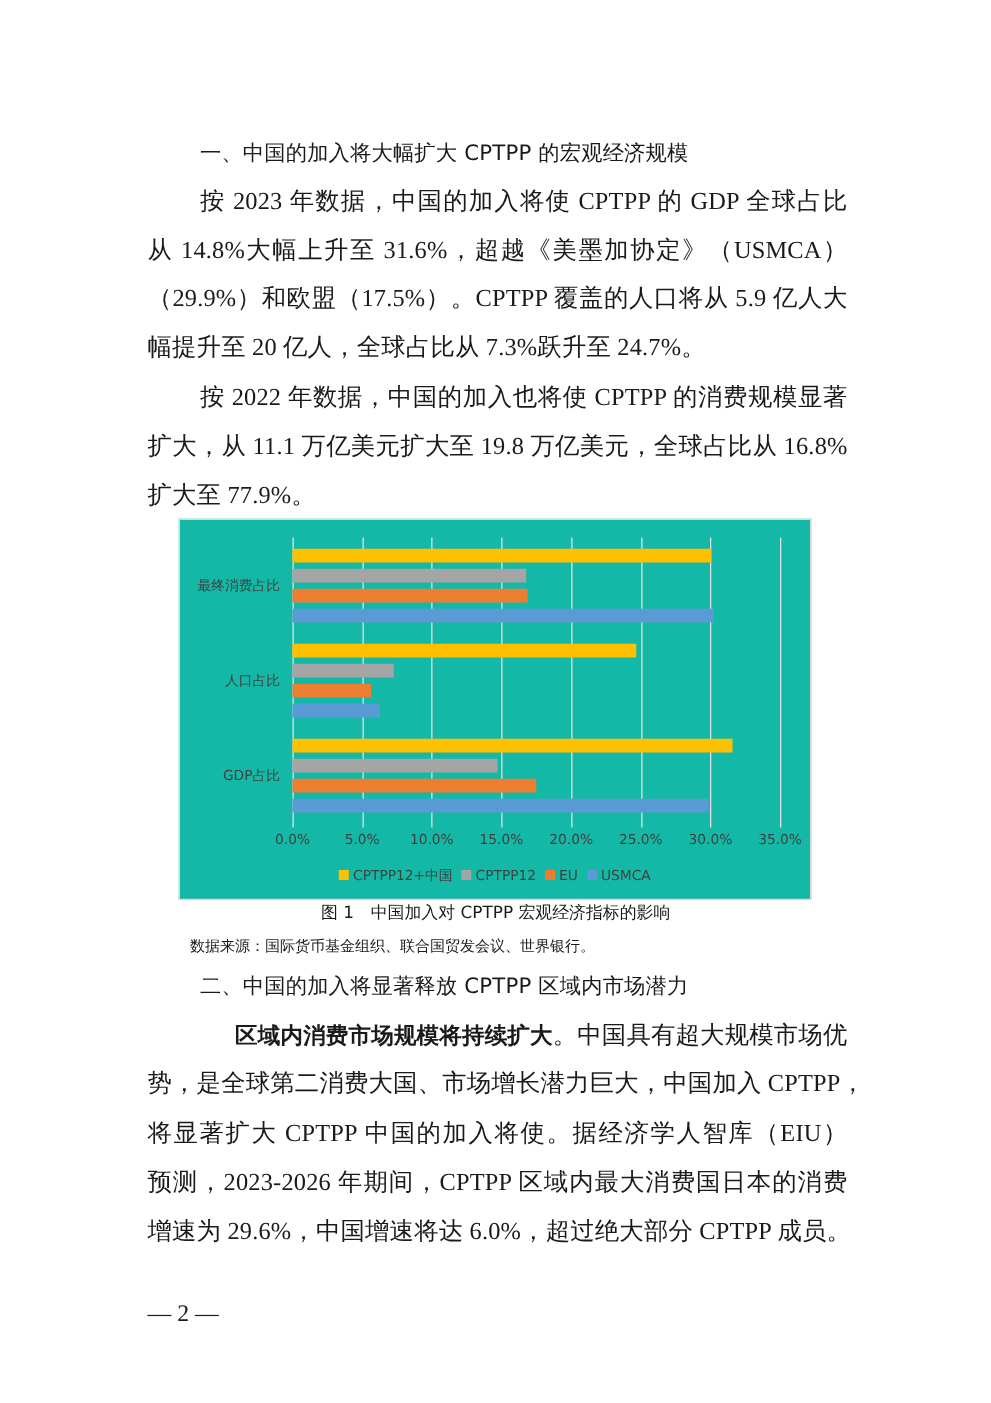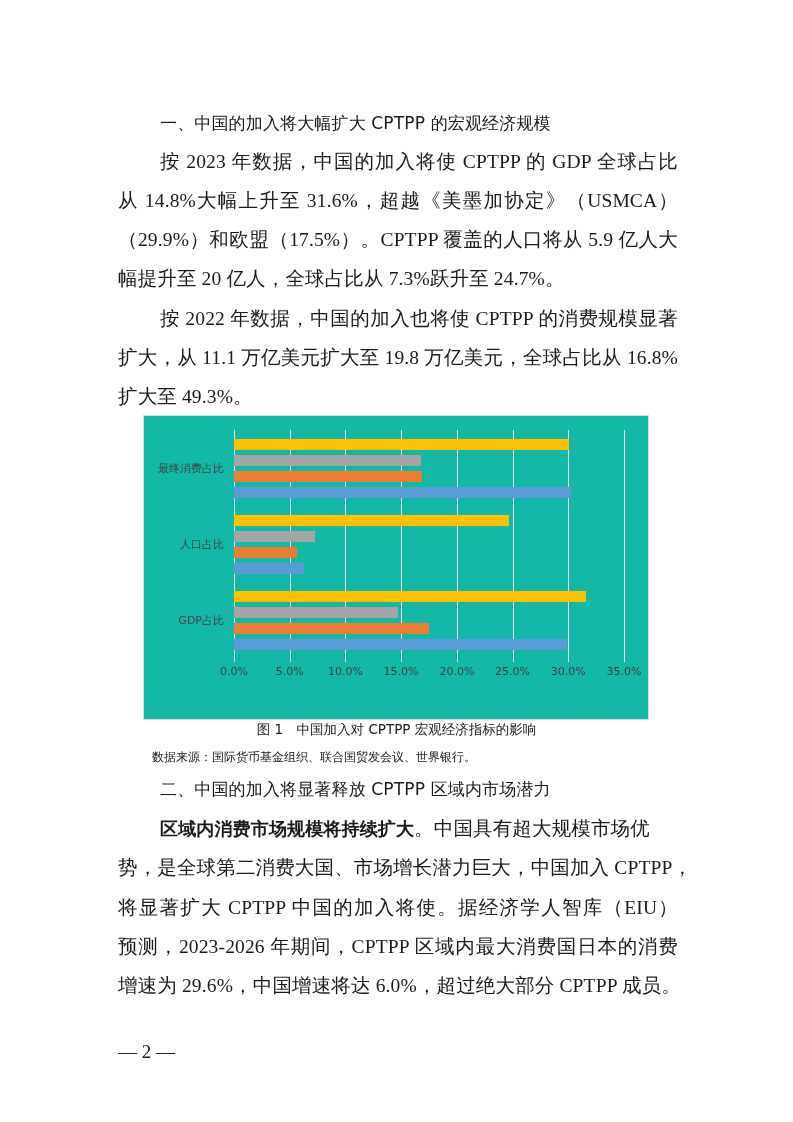--- a/index.html
+++ b/index.html
@@ -1,21 +1,21 @@
 <!DOCTYPE html>
 <html><head>
   <meta charset="utf-8">
   <style>
     html, body { margin: 0; padding: 0; background: #ffffff; }
     body {
       width: 793px; height: 1122px; position: relative; overflow: hidden;
       font-family: "Liberation Serif", "DejaVu Serif", serif; color: #1a1a1a;
     }
     .line { position: absolute; left: 118px; width: 560px; font-size: 19.5px; line-height: 26px; white-space: nowrap; letter-spacing: 0.15px; }
-    .indent { left: 160px; width: 518px; }
+    .indent { left: 160px; width: 518px; text-align: right; }
     .heading { font-family: "DejaVu Sans", "Liberation Sans", sans-serif; font-size: 17px; left: 160px; }
     .bold { font-weight: bold; font-family: "DejaVu Sans", "Liberation Sans", sans-serif; font-size: 18px; }
     .justify { text-align: justify; text-align-last: justify; }
 
     
     .chart-box { position: absolute; left: 143px; top: 415px; width: 504px; height: 303px; border: 1px solid #d9d9d9; background: #14b8a6; }
     .plot { position: absolute; left: 90px; top: 14px; width: 390px; height: 232px; }
     .gridline { position: absolute; top: 0; bottom: 0; width: 1px; background: #e2e2e2; }
     .bar { position: absolute; left: 0; height: 11px; }
     .cat-label { position: absolute; right: 424px; font-family: "DejaVu Sans", sans-serif; font-size: 11px; color: #404040; white-space: nowrap; }
@@ -35,21 +35,21 @@
 
   <div class="line heading" style="top:110px;">一、中国的加入将大幅扩大 CPTPP 的宏观经济规模</div>
 
   <div class="line indent justify" style="top:149px;">按 2023 年数据，中国的加入将使 CPTPP 的 GDP 全球占比</div>
   <div class="line justify" style="top:188px;">从 14.8%大幅上升至 31.6%，超越《美墨加协定》（USMCA）</div>
   <div class="line justify" style="top:227px;">（29.9%）和欧盟（17.5%）。CPTPP 覆盖的人口将从 5.9 亿人大</div>
   <div class="line" style="top:266px;">幅提升至 20 亿人，全球占比从 7.3%跃升至 24.7%。</div>
 
   <div class="line indent justify" style="top:306px;">按 2022 年数据，中国的加入也将使 CPTPP 的消费规模显著</div>
   <div class="line justify" style="top:345px;">扩大，从 11.1 万亿美元扩大至 19.8 万亿美元，全球占比从 16.8%</div>
-  <div class="line" style="top:384px;">扩大至 49.3%。</div>
+  <div class="line" style="top:384px;">扩大至 77.9%。</div>
 
   <div class="chart-box">
     <div class="plot">
       <div class="gridline" style="left:0px;"></div>
       <div class="gridline" style="left:55.7px;"></div>
       <div class="gridline" style="left:111.4px;"></div>
       <div class="gridline" style="left:167.1px;"></div>
       <div class="gridline" style="left:222.9px;"></div>
       <div class="gridline" style="left:278.6px;"></div>
       <div class="gridline" style="left:334.3px;"></div>
@@ -77,20 +77,26 @@
 
     <div class="tick" style="left:90px;">0.0%</div>
     <div class="tick" style="left:145.7px;">5.0%</div>
     <div class="tick" style="left:201.4px;">10.0%</div>
     <div class="tick" style="left:257.1px;">15.0%</div>
     <div class="tick" style="left:312.9px;">20.0%</div>
     <div class="tick" style="left:368.6px;">25.0%</div>
     <div class="tick" style="left:424.3px;">30.0%</div>
     <div class="tick" style="left:480px;">35.0%</div>
 
+    <div class="legend">
+      <span class="legend-item"><span class="swatch" style="background:#FFC000;"></span><span>CPTPP12+中国</span></span>
+      <span class="legend-item"><span class="swatch" style="background:#A5A5A5;"></span><span>CPTPP12</span></span>
+      <span class="legend-item"><span class="swatch" style="background:#ED7D31;"></span><span>EU</span></span>
+      <span class="legend-item"><span class="swatch" style="background:#5B9BD5;"></span><span>USMCA</span></span>
+    </div>
   </div>
 
   <div class="caption">图 1　中国加入对 CPTPP 宏观经济指标的影响</div>
   <div class="source">数据来源：国际货币基金组织、联合国贸发会议、世界银行。</div>
 
   <div class="line heading" style="top:776px;">二、中国的加入将显著释放 CPTPP 区域内市场潜力</div>
 
   <div class="line indent" style="top:816px;"><span class="bold">区域内消费市场规模将持续扩大</span><span>。中国具有超大规模市场优</span></div>
   <div class="line justify" style="top:855px;">势，是全球第二消费大国、市场增长潜力巨大，中国加入 CPTPP，</div>
   <div class="line justify" style="top:895px;">将显著扩大 CPTPP 中国的加入将使。据经济学人智库（EIU）</div>

